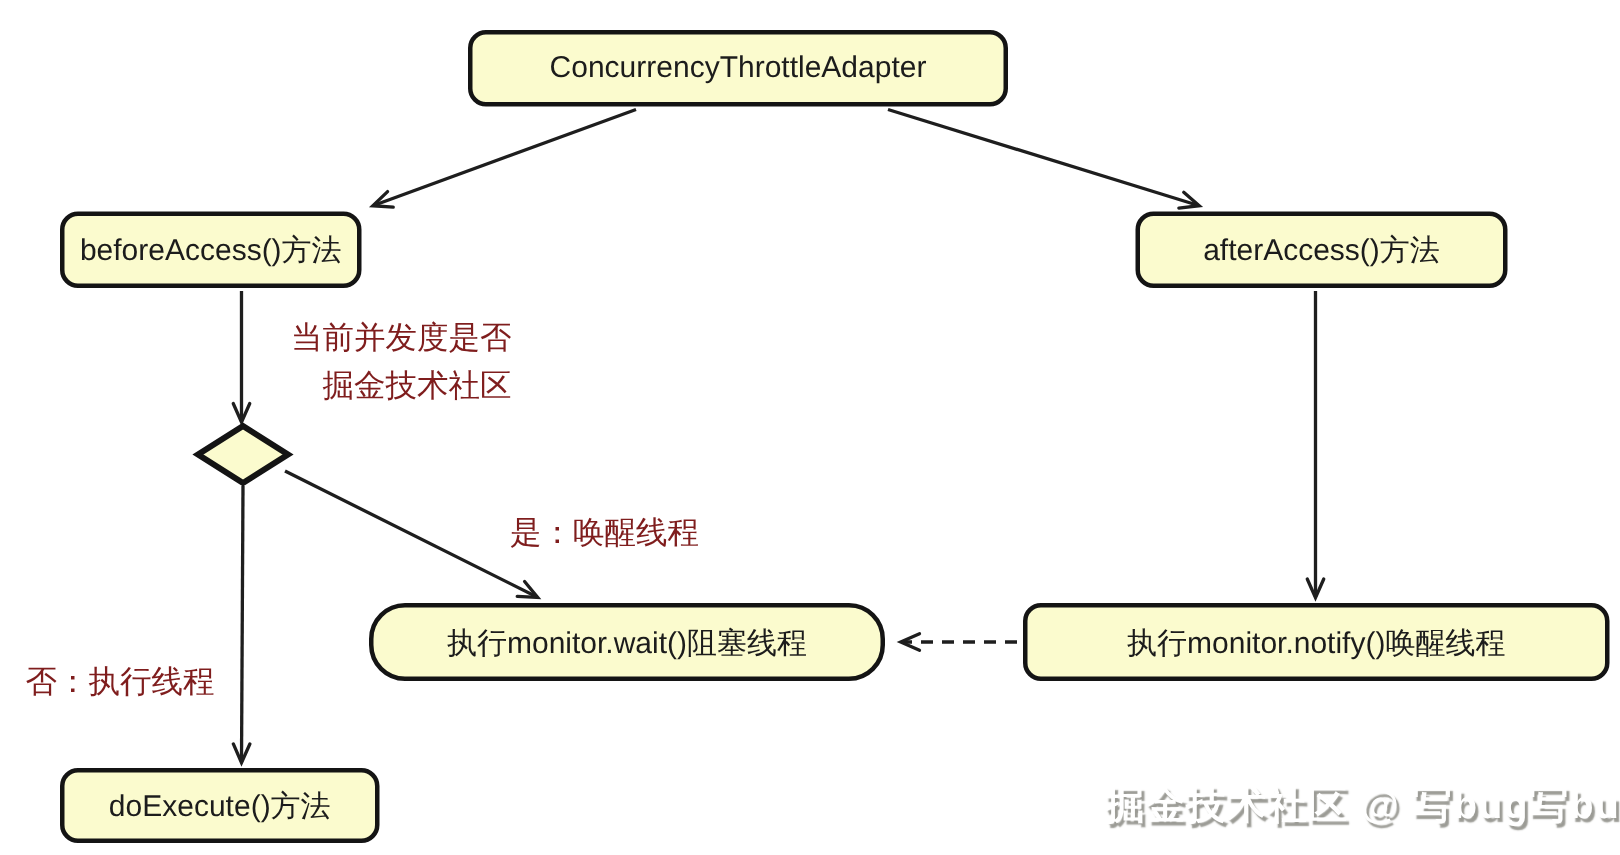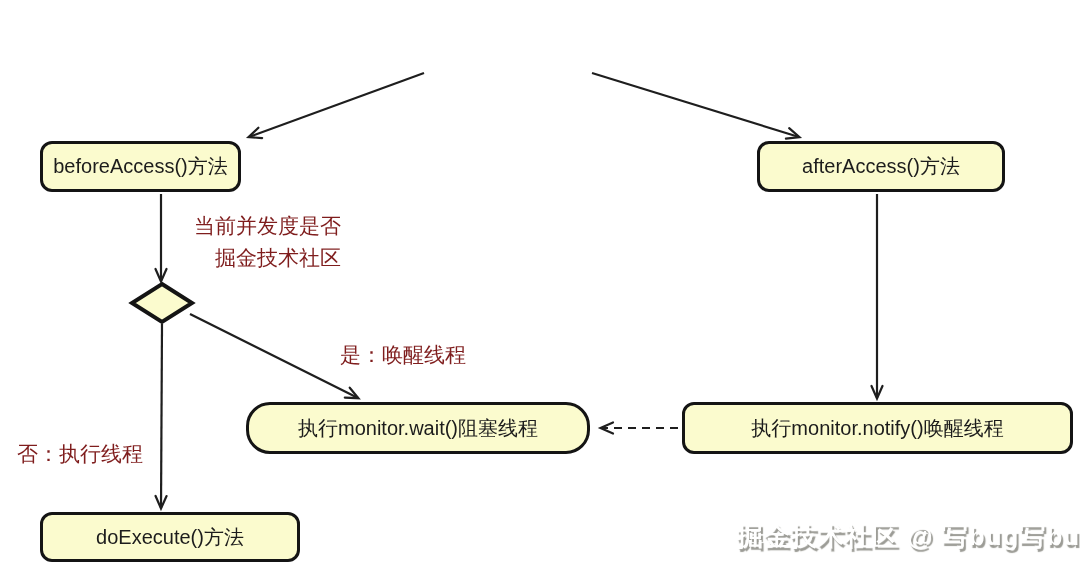--- a/index.html
+++ b/index.html
@@ -62,30 +62,31 @@
     <line class="edge" x1="424" y1="73" x2="249" y2="137" marker-end="url(#vhead)"></line>
     <line class="edge" x1="592" y1="73" x2="799" y2="137" marker-end="url(#vhead)"></line>
     <line class="edge" x1="161" y1="194" x2="161" y2="281" marker-end="url(#vhead)"></line>
     <line class="edge" x1="162" y1="324" x2="161" y2="508" marker-end="url(#vhead)"></line>
     <line class="edge" x1="190" y1="314" x2="358" y2="398" marker-end="url(#vhead)"></line>
     <line class="edge" x1="877" y1="194" x2="877" y2="398" marker-end="url(#vhead)"></line>
     <line class="edge dashed" x1="678" y1="428" x2="601" y2="428" marker-end="url(#vhead)"></line>
     <polygon class="diamond" points="162,284 192,303 162,322 132,303"></polygon>
   </svg>
 
+  <div class="node" style="left:312px;top:20px;width:360px;height:51px;">ConcurrencyThrottleAdapter</div>
 
   <div class="node" style="left:40px;top:141px;width:201px;height:51px;">beforeAccess()方法</div>
 
   <div class="node" style="left:757px;top:141px;width:248px;height:51px;">afterAccess()方法</div>
 
   <div class="node" style="left:246px;top:402px;width:344px;height:52px;border-radius:24px;">执行monitor.wait()阻塞线程</div>
 
   <div class="node" style="left:682px;top:402px;width:391px;height:52px;">执行monitor.notify()唤醒线程</div>
 
-  <div class="node" style="left:40px;top:512px;width:260px;height:50px;">doExecute()方法</div>
+  <div class="node" style="left:40px;top:512px;width:213px;height:50px;">doExecute()方法</div>
 
   <div class="edge-label" style="left:194px;top:210px;">
     <span class="cond-line">当前并发度是否</span>
     <span class="cond-line">掘金技术社区</span>
   </div>
 
   <div class="edge-label" style="left:340px;top:341px;">是：唤醒线程</div>
 
   <div class="edge-label" style="left:17px;top:440px;">否：执行线程</div>
 

